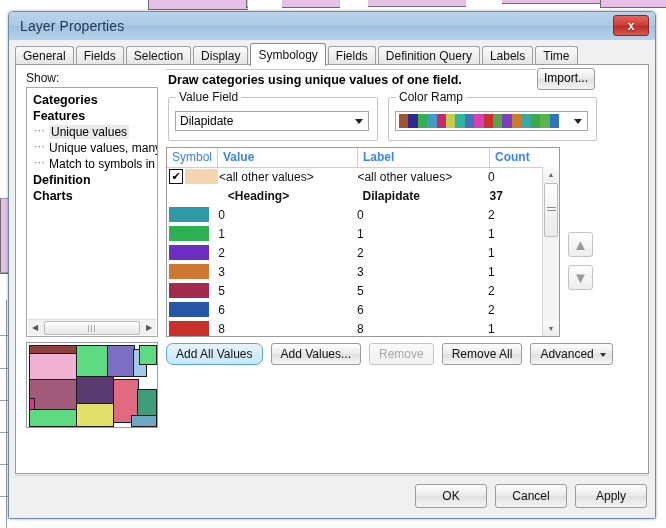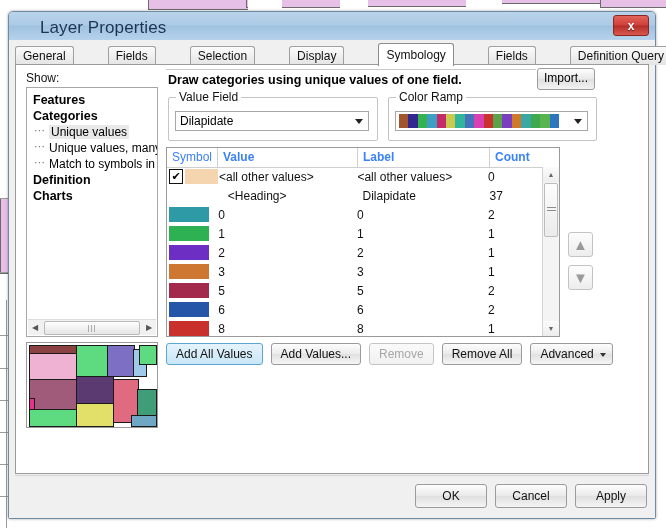--- a/index.html
+++ b/index.html
@@ -27,41 +27,40 @@
     box-sizing:border-box;
   }
   #titlebar{
     height:28px;
     background:linear-gradient(to bottom,#b9d3ea 0%,#accbe6 45%,#9fc2e0 50%,#b6d2ec 100%);
     border-radius:4px 4px 0 0;
     border-bottom:1px solid #aac4d8;
     position:relative;
   }
   #title-text{
-    position:absolute;left:11px;top:6px;font-size:17px;color:#1d3550;
+    position:absolute;left:11px;top:6px;font-size:14px;color:#1d3550;
     letter-spacing:.1px;
-    margin-left:20px;
   }
   #close-btn{
     position:absolute;right:6px;top:3px;width:34px;height:19px;
     background:linear-gradient(to bottom,#e1645b 0%,#cf4038 48%,#b32d28 52%,#d9584f 100%);
     border:1px solid #8b2622;border-radius:3px;
     color:#fff;font-weight:bold;font-size:12px;
     display:flex;align-items:center;justify-content:center;
     cursor:pointer;text-shadow:0 1px 1px rgba(0,0,0,.5);
   }
   #body-area{
     position:absolute;left:0;right:0;top:28px;bottom:0;
     background:#f0f0f0;
   }
 
   
   #tabstrip{
     position:absolute;left:6px;top:4px;right:6px;height:21px;
-    display:flex;align-items:flex-end;gap:32px;
+    display:flex;align-items:flex-end;
   }
   .tab{
     height:19px;line-height:19px;padding:0 7px;margin-right:2px;
     background:linear-gradient(to bottom,#fbfbfb,#e4e4e4);
     border:1px solid #a0a0a0;border-bottom:none;
     border-radius:3px 3px 0 0;
     font-size:12px;color:#111;white-space:nowrap;cursor:default;
     box-sizing:border-box;
   }
   .tab.active{
@@ -154,21 +153,21 @@
   .th-count{width:56px;border-right:none;}
   #tbody{position:absolute;left:0;top:19px;right:16px;bottom:0;overflow:hidden;}
   .trow{display:flex;align-items:center;height:19px;font-size:12px;color:#111;cursor:pointer;}
   .cell-sym{width:51px;display:flex;align-items:center;padding-left:2px;box-sizing:border-box;}
   .swatch{width:40px;height:15px;border:0;}
   .chk{width:13px;height:13px;border:1.5px solid #111;background:#fff;margin-right:2px;
        display:flex;align-items:center;justify-content:center;font-size:11px;line-height:11px;color:#000;}
   .cell-val{width:140px;padding-left:1px;white-space:nowrap;overflow:hidden;}
   .cell-lab{width:132px;padding-left:1px;white-space:nowrap;overflow:hidden;}
   .cell-cnt{width:56px;padding-left:1px;}
-  .trow.heading{font-weight:normal;}
+  .trow.heading{font-weight:bold;}
   .trow.heading .cell-val{padding-left:12px;}
   #tscroll{position:absolute;right:0;top:19px;bottom:0;width:16px;background:#f4f4f4;border-left:1px solid #d4d4d4;}
   .sb-btn{height:15px;display:flex;align-items:center;justify-content:center;font-size:7px;color:#666;
           background:linear-gradient(to bottom,#fbfbfb,#ededed);}
   #sb-top{position:absolute;top:0;left:0;right:0;}
   #sb-bot{position:absolute;bottom:0;left:0;right:0;}
   #sb-thumb{position:absolute;top:16px;left:1px;right:1px;height:52px;
     background:linear-gradient(to bottom,#fdfdfd,#ebebeb);border:1px solid #bcbcbc;border-radius:2px;
     display:flex;align-items:center;justify-content:center;}
   #sb-thumb i{display:block;width:9px;height:6px;
@@ -185,21 +184,21 @@
   #move-down{top:200px;}
   .arr{font-size:15px;color:#9a9a9a;line-height:1;}
 
   
   #valbtns{position:absolute;left:150px;top:278px;display:flex;gap:8px;}
   .vbtn{
     height:22px;line-height:20px;padding:0 9px;text-align:center;font-size:12px;color:#111;
     background:linear-gradient(to bottom,#fdfdfd,#ebebeb 48%,#e1e1e1 52%,#f5f5f5);
     border:1px solid #9b9b9b;border-radius:3px;cursor:pointer;box-sizing:border-box;white-space:nowrap;
   }
-  .vbtn.primary{background:linear-gradient(to bottom,#e6f3fb,#c8e6f7);border-color:#5ba7d4;}
+  .vbtn.primary{background:linear-gradient(to bottom,#e6f3fb,#c8e6f7);border-color:#5ba7d4;border-radius:7px;}
   .vbtn.disabled{color:#a6a6a6;background:linear-gradient(to bottom,#fafafa,#f1f1f1);border-color:#c5c5c5;cursor:default;}
   .vbtn.split{padding-right:18px;position:relative;}
   .vbtn.split .sp{position:absolute;right:6px;top:9px;width:0;height:0;
     border-left:3.5px solid transparent;border-right:3.5px solid transparent;border-top:4px solid #333;}
 </style>
 </head>
 <body>
 
 <div id="bg-map">
   <div class="bg-pink" style="left:148px;top:-14px;width:100px;height:22px;"></div>
@@ -241,22 +240,22 @@
         <div class="tab">Definition Query</div>
         <div class="tab">Labels</div>
         <div class="tab">Time</div>
       </div>
 
     <div id="tabpage">
 
       <div id="show-label">Show:</div>
       <div id="tree">
         <div id="tree-items" style="padding-top:4px;">
+            <div class="tree-root">Categories</div>
             <div class="tree-root">Features</div>
-            <div class="tree-root">Categories</div>
             <div class="tree-child"><span class="dash">⋯</span><span style="background: rgb(233, 233, 233); padding: 0px 2px;">Unique values</span></div>
             <div class="tree-child"><span class="dash">⋯</span><span>Unique values, many</span></div>
             <div class="tree-child"><span class="dash">⋯</span><span>Match to symbols in a</span></div>
             <div class="tree-root">Definition</div>
             <div class="tree-root">Charts</div>
           </div>
         <div id="tree-hscroll">
           <div class="hs-arrow">◀</div>
           <div id="hs-thumb">|||</div>
           <div class="hs-arrow">▶</div>

